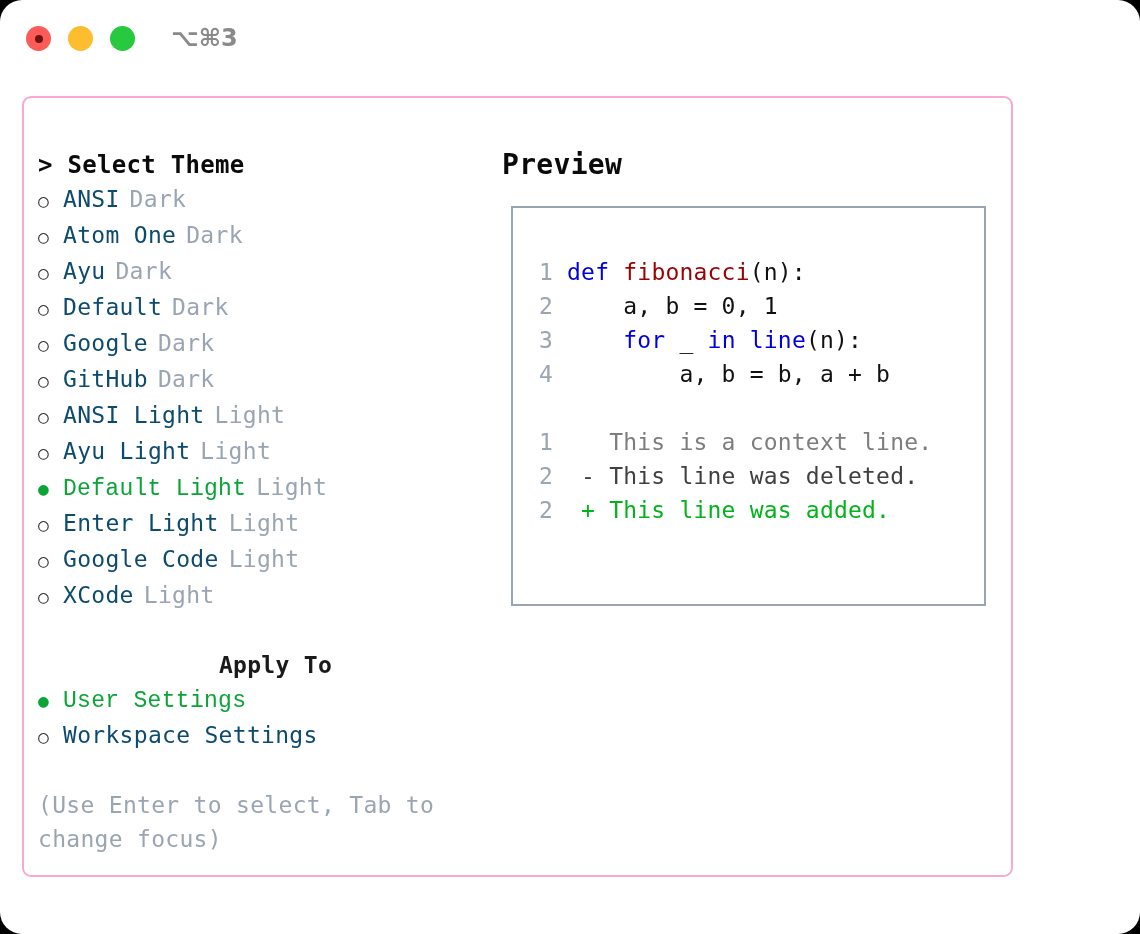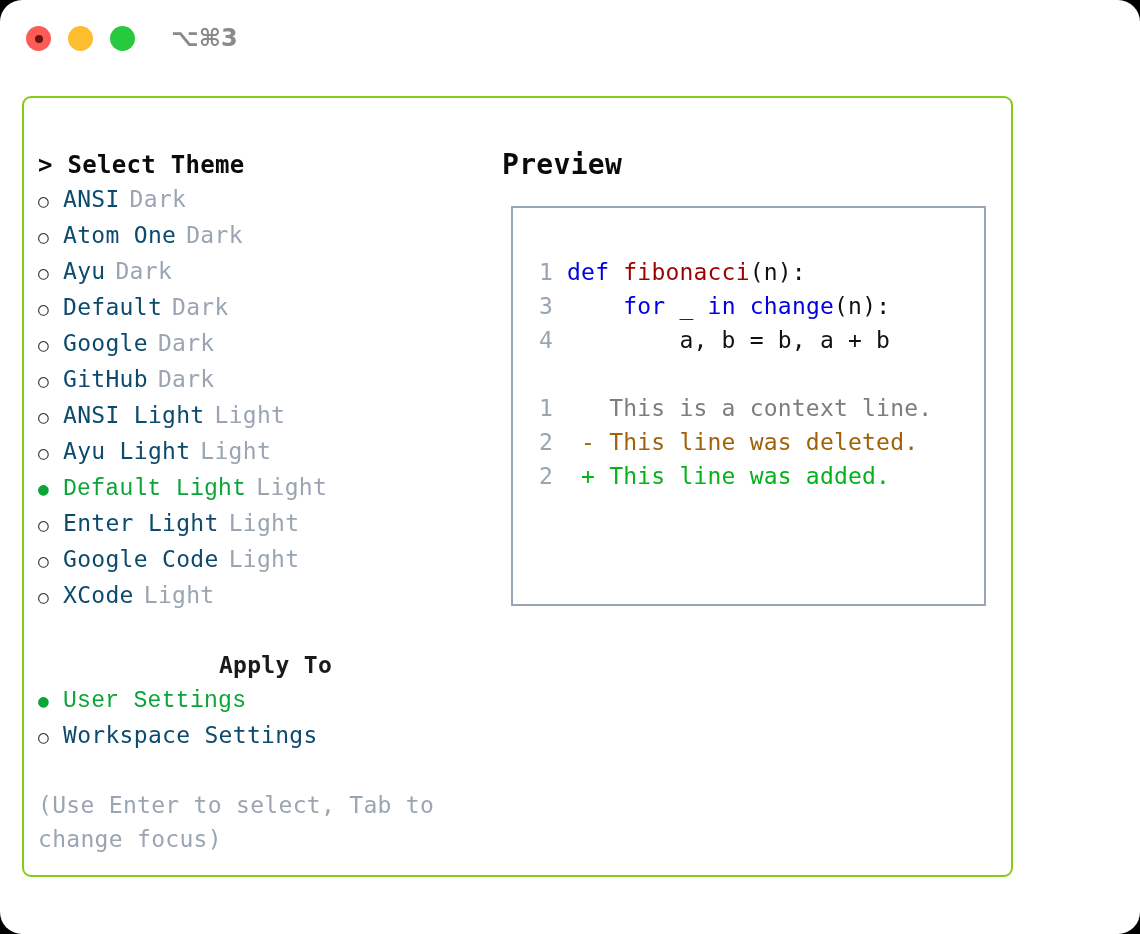--- a/index.html
+++ b/index.html
@@ -72,21 +72,21 @@
     white-space: pre;
   }
 
   
   .panel {
     position: absolute;
     left: 22px;
     top: 96px;
     width: 991px;
     height: 781px;
-    border: 2px solid #84cc16;
+    border: 2px solid #f9a8d4;
     border-radius: 9px;
     box-sizing: border-box;
     background: #ffffff;
   }
 
   .columns {
     position: absolute;
     left: 0; top: 0;
     width: 100%; height: 100%;
   }
@@ -198,21 +198,21 @@
     color: #9aa5b3;
     display: inline-block;
     width: 23px;
     text-align: right;
   }
   .kw   { color: #0000e0; }
   .fn   { color: #9c0000; }
   .pl   { color: #111111; }
   .gap-line { height: 34px; }
   .diff-ctx { color: #7d7d7d; }
-  .diff-del { color: #a16207; }
+  .diff-del { color: #404040; }
   .diff-add { color: #02b41a; }
 </style>
 </head>
 <body>
 
 <div class="window">
 
   <div class="titlebar">
     <div class="lights">
       <div class="light light-red"></div>
@@ -255,21 +255,22 @@
 
         <div class="hint">(Use Enter to select, Tab to change focus)</div>
       </div>
 
       <div class="right-col">
         <div class="preview-title">Preview</div>
         <div class="preview-box">
           <div class="code-area">
             <div id="code-lines">
                 <div class="code-line"><span class="lineno">1</span><span class="pl"> </span><span class="kw">def</span><span class="pl"> </span><span class="fn">fibonacci</span><span class="pl">(n):</span></div>
-                <div class="code-line"><span class="lineno">3</span><span class="pl"> </span><span class="pl">    </span><span class="kw">for</span><span class="pl"> _ </span><span class="kw">in</span><span class="pl"> </span><span class="kw">change</span><span class="pl">(n):</span></div>
+                <div class="code-line"><span class="lineno">2</span><span class="pl"> </span><span class="pl">    a, b = 0, 1</span></div>
+                <div class="code-line"><span class="lineno">3</span><span class="pl"> </span><span class="pl">    </span><span class="kw">for</span><span class="pl"> _ </span><span class="kw">in</span><span class="pl"> </span><span class="kw">line</span><span class="pl">(n):</span></div>
                 <div class="code-line"><span class="lineno">4</span><span class="pl"> </span><span class="pl">        a, b = b, a + b</span></div>
               </div>
             <div class="gap-line"></div>
             <div id="diff-lines">
                 <div class="code-line"><span class="lineno">1</span><span>  </span><span class="diff-ctx">  This is a context line.</span></div>
                 <div class="code-line"><span class="lineno">2</span><span>  </span><span class="diff-del">- This line was deleted.</span></div>
                 <div class="code-line"><span class="lineno">2</span><span>  </span><span class="diff-add">+ This line was added.</span></div>
               </div>
           </div>
         </div>

